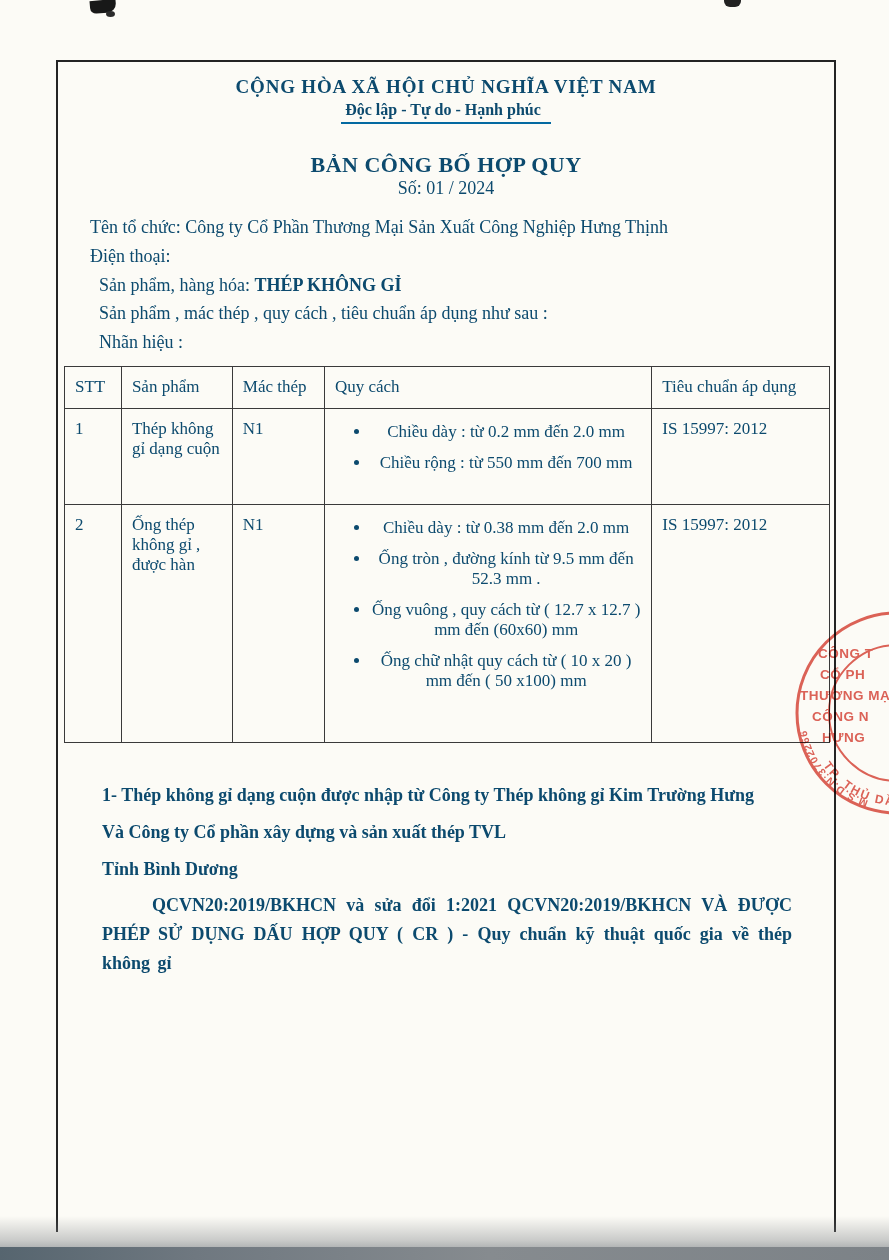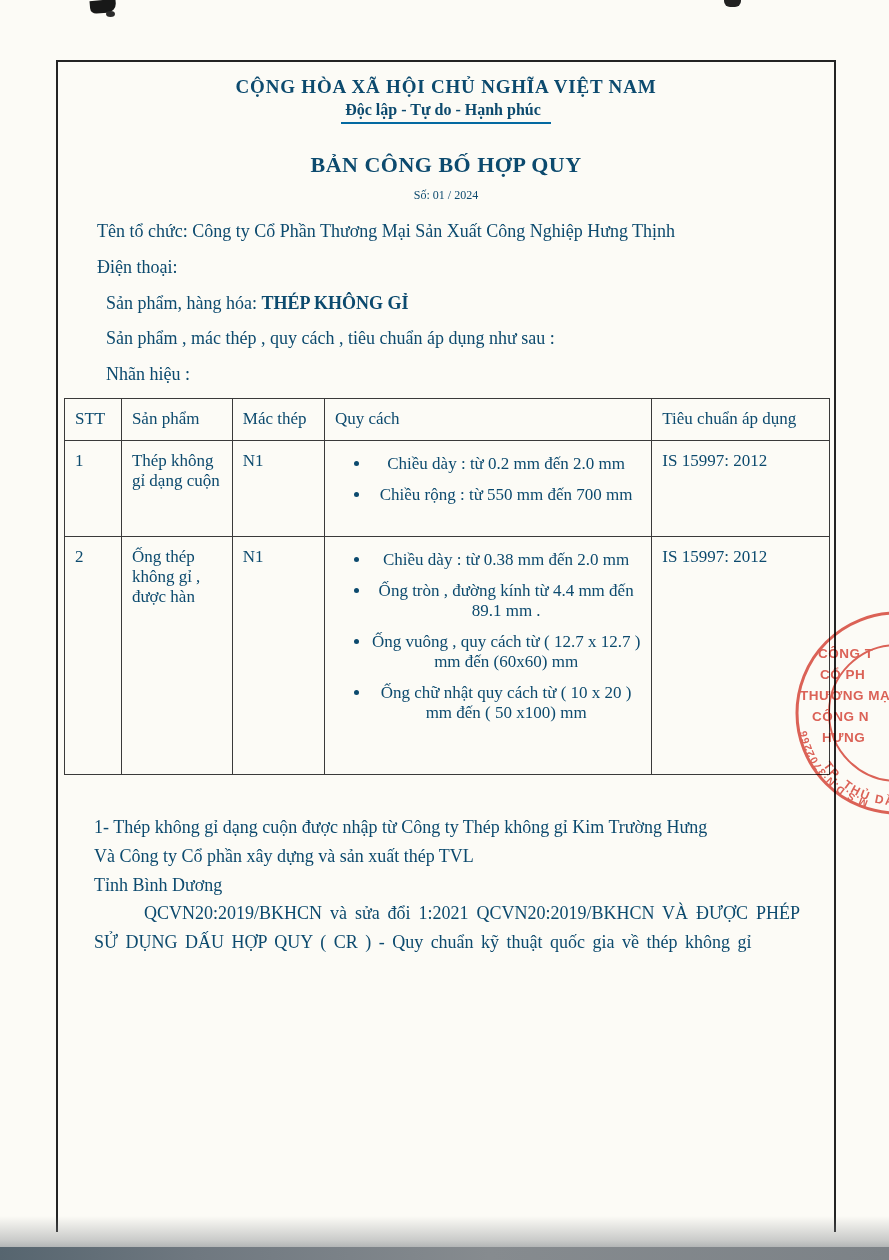--- a/index.html
+++ b/index.html
@@ -33,24 +33,24 @@
     padding-top: 14px;
   }
   .header { text-align: center; }
   .nat-title { font-weight: bold; font-size: 19px; letter-spacing: 0.8px; }
   .motto-wrap { margin-top: 3px; }
   .motto {
     display: inline-block; font-weight: bold; font-size: 16px;
     border-bottom: 2px solid #0369a1; padding: 0 10px 3px 4px;
   }
   .doc-title { font-weight: bold; font-size: 22px; letter-spacing: 0.5px; margin-top: 28px; }
-  .doc-number { font-size: 12px; margin-top: 10px; }
+  .doc-number { font-size: 18px; }
 
   .info { margin: 14px 22px 0 32px; font-size: 18px; line-height: 1.6; }
-  .info p { margin: 7px; }
+  .info p { margin: 0; }
   .info .indent { padding-left: 9px; }
 
   .spec-table {
     width: calc(100% - 10px);
     margin: 9px 2px 0 6px;
     border-collapse: collapse;
     font-size: 17px;
   }
   .spec-table th, .spec-table td {
     border: 1.5px solid #3a3a3a;
@@ -66,21 +66,21 @@
   .c-sp { text-align: justify; padding-top: 13px; }
   .c-stt { padding-top: 13px; }
   .c-mt { padding-left: 27px; padding-top: 13px; }
   .c-tc { padding-top: 13px; }
   .row-1 td { height: 96px; }
   .row-2 td { height: 238px; }
   .c-qc ul { margin: 3px 0 0 0; padding-left: 36px; max-width: 310px; text-align: center; }
   .c-qc li { margin-bottom: 11px; }
 
   .notes { margin: 38px 34px 0 36px; font-size: 18px; line-height: 1.6; }
-  .notes p { margin: 0; }
+  .notes p { margin: 8px; font-weight: bold; }
   .note-hang { padding-left: 28px; text-indent: -28px; text-align: justify; }
   .note-final {
     margin-left: -28px; margin-right: -28px;
     text-indent: 50px; text-align: justify;
     margin-top: 2px; word-spacing: 3px;
   }
 
   .stamp {
     position: absolute; left: 782px; top: 598px;
     width: 230px; height: 230px;
@@ -153,21 +153,21 @@
           </td>
           <td class="c-tc">IS 15997: 2012</td>
         </tr>
         <tr class="row-2">
           <td class="c-stt">2</td>
           <td class="c-sp">Ống thép không gỉ , được hàn</td>
           <td class="c-mt">N1</td>
           <td class="c-qc">
             <ul>
               <li>Chiều dày : từ 0.38 mm đến 2.0 mm</li>
-              <li>Ống tròn , đường kính từ 4.4 mm đến 89.1 mm .</li>
+              <li>Ống tròn , đường kính từ 9.5 mm đến 52.3 mm .</li>
               <li>Ống vuông , quy cách từ ( 12.7 x 12.7 ) mm đến (60x60) mm</li>
               <li>Ống chữ nhật quy cách từ ( 10 x 20 ) mm đến ( 50 x100) mm</li>
             </ul>
           </td>
           <td class="c-tc">IS 15997: 2012</td>
         </tr>
       </tbody>
     </table>
 
     <div class="notes">

